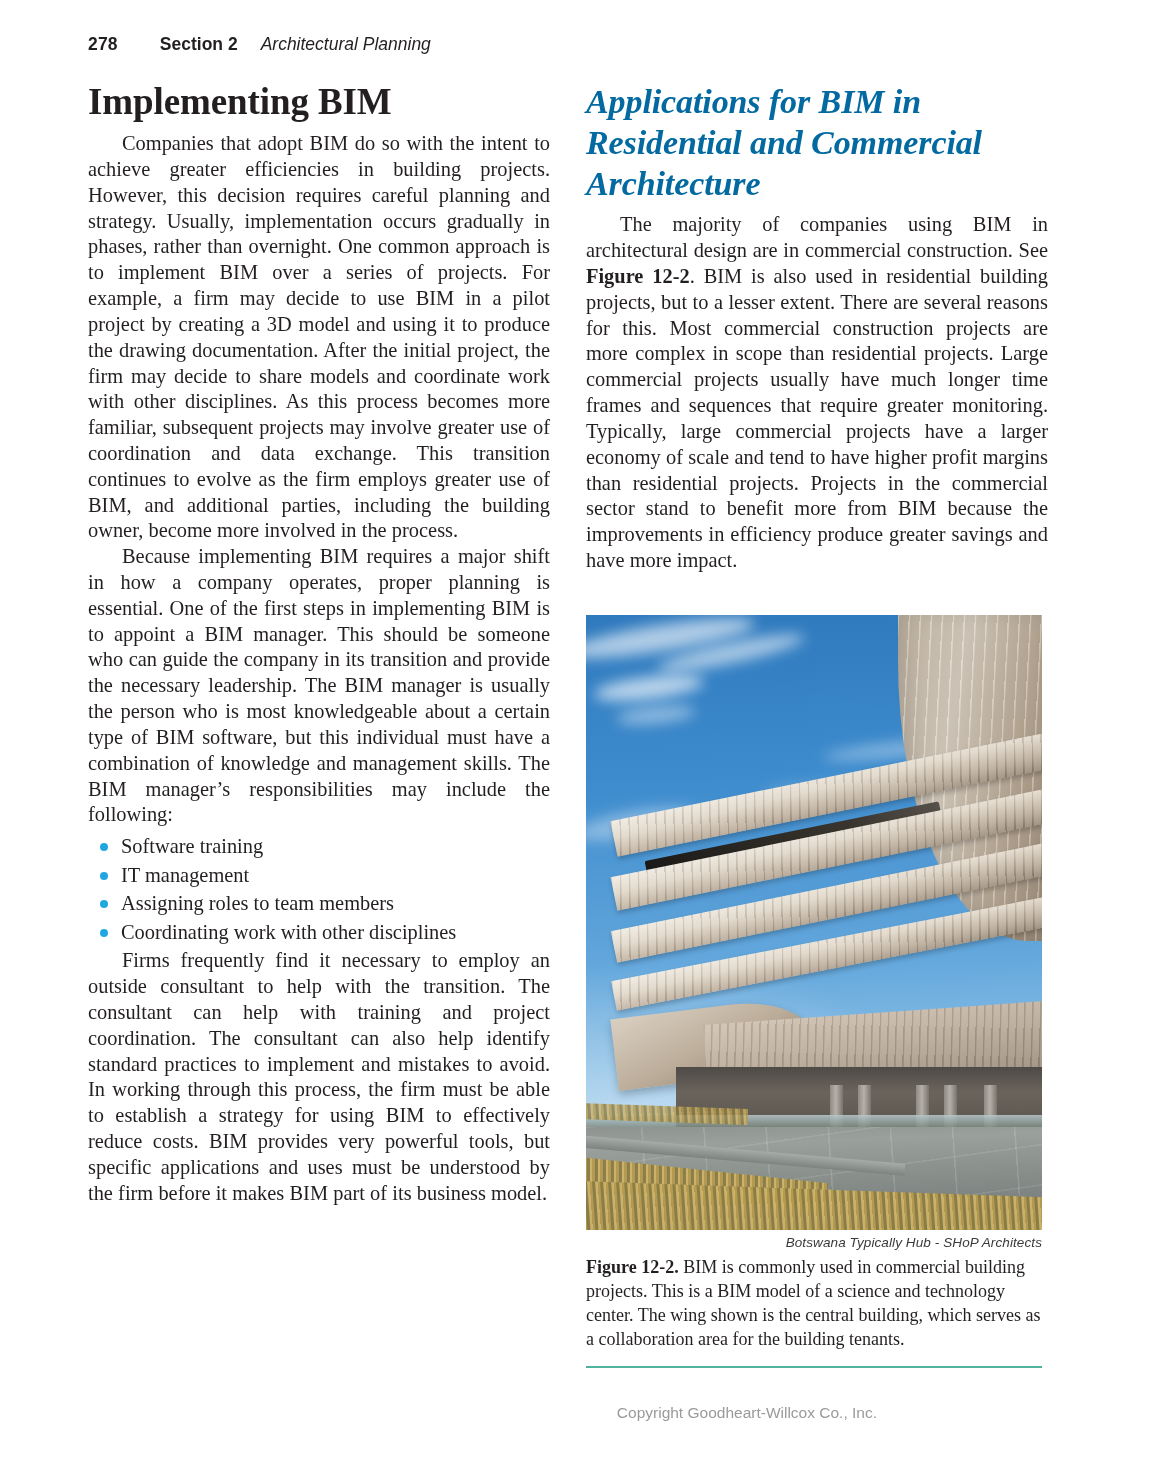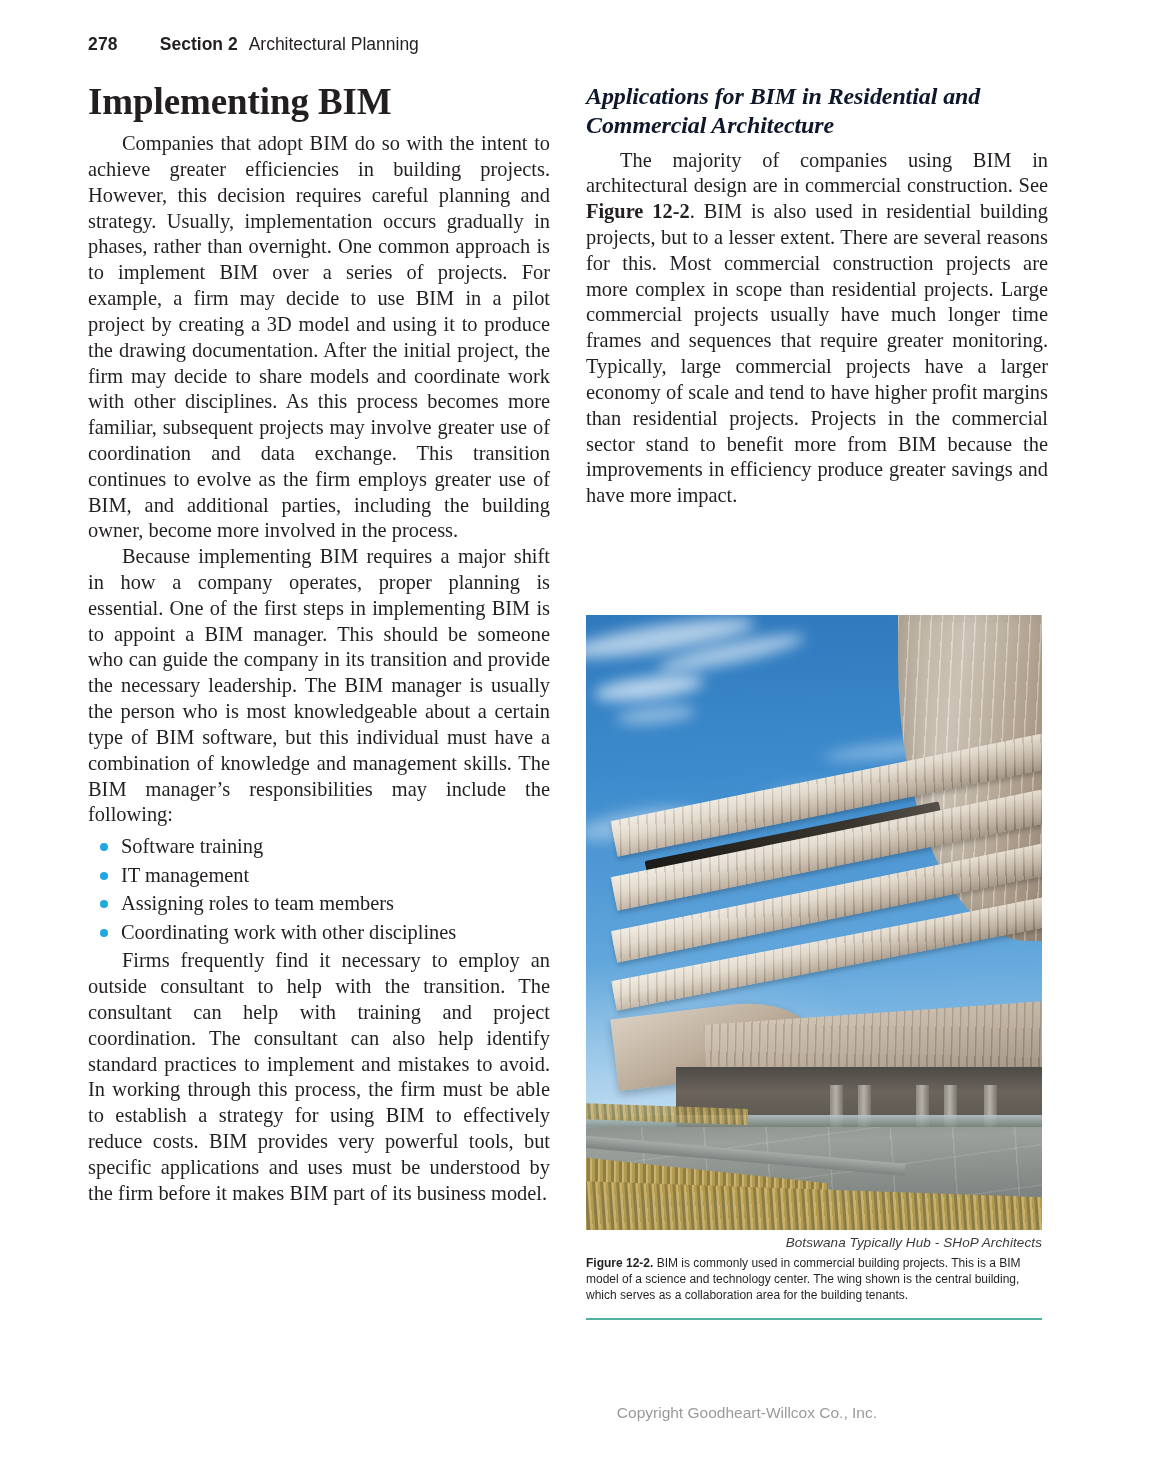--- a/index.html
+++ b/index.html
@@ -32,21 +32,22 @@
     font-weight: bold;
     letter-spacing: 0.2px;
   }
   .runhead .sect {
     font-weight: bold;
     margin-left: 42px;
     text-align: right;
   }
   .runhead .sectname {
     font-weight: normal;
-    margin-left: 11px;
+    margin-left: 23px;
+    font-style: italic;
   }
 
   
   .col {
     position: absolute;
     top: 82px;
     width: 462px;
   }
   .col-left  { left: 88px; }
   .col-right { left: 586px; }
@@ -57,25 +58,25 @@
     font-size: 37px;
     font-weight: bold;
     line-height: 1.06;
     letter-spacing: -0.1px;
     color: #231f20;
   }
 
   h2.section-head {
     margin: 0 0 8px 0;
     font-family: "Liberation Serif", serif;
-    font-size: 24px;
+    font-size: 34px;
     font-weight: bold;
     font-style: italic;
     line-height: 1.20;
-    color: #0f172a;
+    color: #0369a1;
     letter-spacing: -0.1px;
   }
 
   p.body {
     margin: 0;
     font-size: 20.4px;
     line-height: 1.265;
     text-align: justify;
     text-indent: 34px;
     -webkit-hyphens: none;
@@ -313,22 +314,22 @@
     margin: 5px 0 0 0;
     text-align: right;
     font-family: "Liberation Sans", sans-serif;
     font-style: italic;
     font-size: 13.5px;
     color: #3a3a3a;
     letter-spacing: 0.1px;
   }
   .caption {
     margin: 6px 0 0 0;
-    font-family: Liberation Sans, sans-serif;
-    font-size: 12px;
+    font-family: Liberation Serif, serif;
+    font-size: 18px;
     line-height: 1.33;
     color: #231f20;
   }
   .caption .figno { font-weight: bold; }
   .caption-rule {
     margin-top: 14px;
     width: 456px;
     height: 2px;
     background: #4fb3a0;
   }

